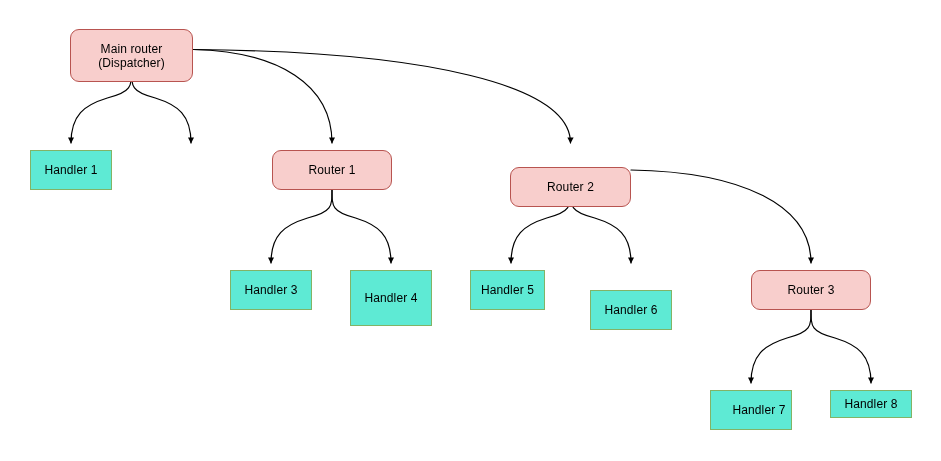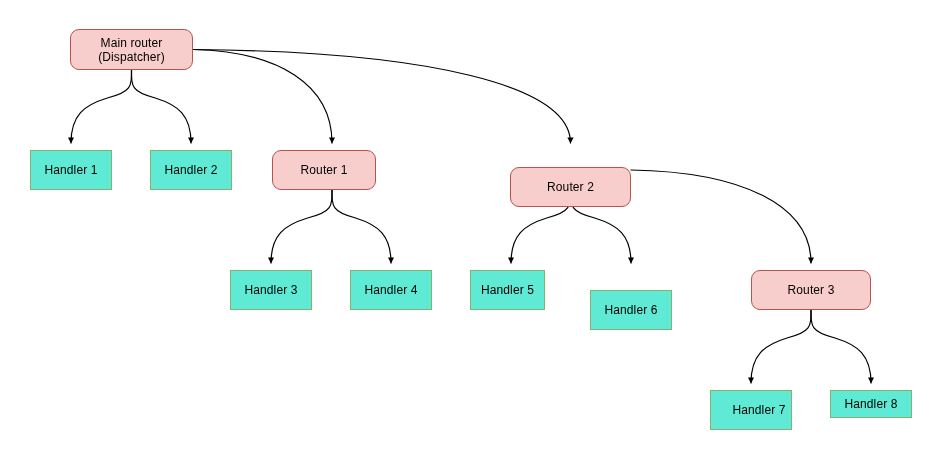--- a/index.html
+++ b/index.html
@@ -72,40 +72,37 @@
         <path d="M 332 190 C 332 206.5, 332 212, 307.6 218 C 284.42 225, 271 234.95, 271 263" marker-end="url(#arrow)"></path>
         <path d="M 332 190 C 332 206.5, 332 212, 355.6 218 C 378.02 225, 391 234.95, 391 263" marker-end="url(#arrow)"></path>
         <path d="M 570.5 190 C 570.5 206.5, 570.5 212, 546.7 218 C 524.09 225, 511 234.95, 511 263" marker-end="url(#arrow)"></path>
         <path d="M 570.5 190 C 570.5 206.5, 570.5 212, 594.7 218 C 617.69 225, 631 234.95, 631 263" marker-end="url(#arrow)"></path>
         <path d="M 631 170 C 742.6 171.86, 811 205.34, 811 263" marker-end="url(#arrow)"></path>
         <path d="M 811 310 C 811 326.5, 811 332, 787 338 C 764.2 345, 751 354.95, 751 383" marker-end="url(#arrow)"></path>
         <path d="M 811 310 C 811 326.5, 811 332, 835 338 C 857.8 345, 871 354.95, 871 383" marker-end="url(#arrow)"></path>
       </g>
   </svg>
 
-  <div class="node router" style="left: 70px; top: 29px; width: 123px; height: 41px;">
+  <div class="node router" style="left: 70px; top: 29px; width: 123px; height: 53px;">
     <span class="node-label">Main router
 (Dispatcher)</span>
   </div>
   <div class="node handler" style="left: 30px; top: 150px; width: 82px; height: 40px;">
     <span class="node-label">Handler 1</span>
   </div>
-  <div class="node handler" style="left: 150px; top: 150px; width: 82px; height: 40px;">
-    <span class="node-label">Handler 2</span>
-  </div>
-  <div class="node router" style="left: 272px; top: 150px; width: 104px; height: 40px;">
+  <div class="node router" style="left: 272px; top: 150px; width: 120px; height: 40px;">
     <span class="node-label">Router 1</span>
   </div>
   <div class="node router" style="left: 510px; top: 167px; width: 121px; height: 40px;">
     <span class="node-label">Router 2</span>
   </div>
   <div class="node handler" style="left: 230px; top: 270px; width: 82px; height: 40px;">
     <span class="node-label">Handler 3</span>
   </div>
-  <div class="node handler" style="left: 350px; top: 270px; width: 82px; height: 40px;">
+  <div class="node handler" style="left: 350px; top: 270px; width: 82px; height: 56px;">
     <span class="node-label">Handler 4</span>
   </div>
   <div class="node handler" style="left: 470px; top: 270px; width: 75px; height: 40px;">
     <span class="node-label">Handler 5</span>
   </div>
   <div class="node handler" style="left: 590px; top: 270px; width: 82px; height: 40px; margin-top: 20px;">
     <span class="node-label">Handler 6</span>
   </div>
   <div class="node router" style="left: 751px; top: 270px; width: 120px; height: 40px;">
     <span class="node-label">Router 3</span>

